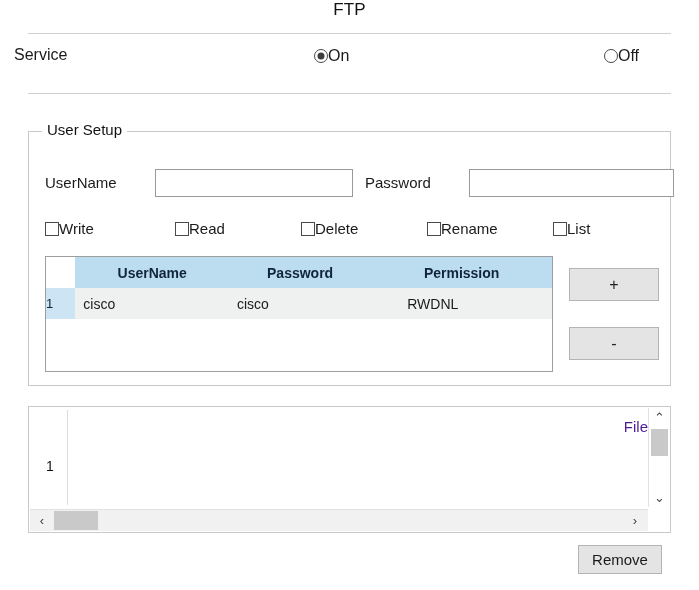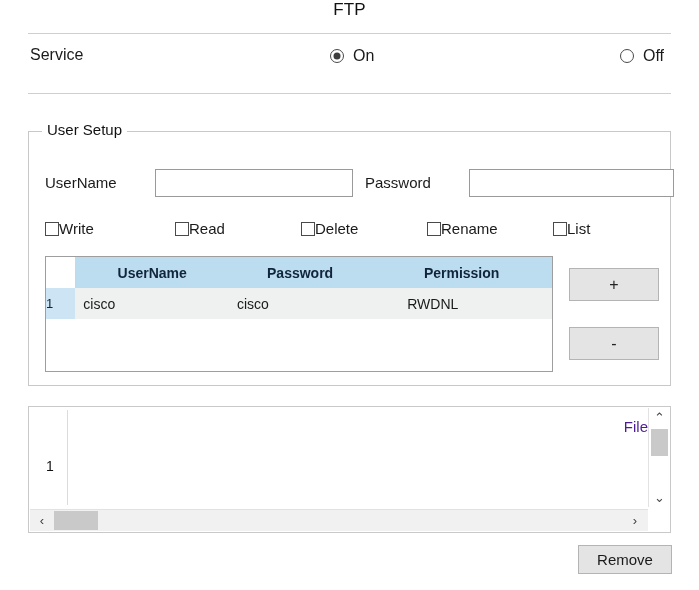--- a/index.html
+++ b/index.html
@@ -27,34 +27,33 @@
   .hrule {
     height: 1px;
     background: #cfcfcf;
     margin: 13px 28px 0 28px;
   }
 
   
   .service-row {
     position: relative;
     height: 46px;
-    margin: 0 28px;
+    margin: 0 12px;
   }
   .service-label {
     position: absolute;
     left: 2px;
     top: 12px;
     font-size: 16px;
   }
   .radio-group {
     position: absolute;
     display: flex;
     align-items: center;
     top: 13px;
-    gap: 9px;
   }
   .radio-on  { left: 302px; }
   .radio-off { left: 592px; }
   .radio {
     width: 14px;
     height: 14px;
     border: 1.4px solid #4a4a4a;
     border-radius: 50%;
     box-sizing: border-box;
     position: relative;
@@ -356,21 +355,21 @@
     width: 21px;
     height: 22px;
     background: #ffffff;
   }
 
   
   .btn-remove {
     position: absolute;
     left: 578px;
     top: 545px;
-    width: 94px;
+    width: 84px;
     height: 29px;
     background: #e4e4e4;
     border: 1px solid #b4b4b4;
     box-sizing: border-box;
     font-size: 15px;
     color: #1a1a1a;
     display: flex;
     align-items: center;
     justify-content: center;
     font-family: "Liberation Sans", sans-serif;

